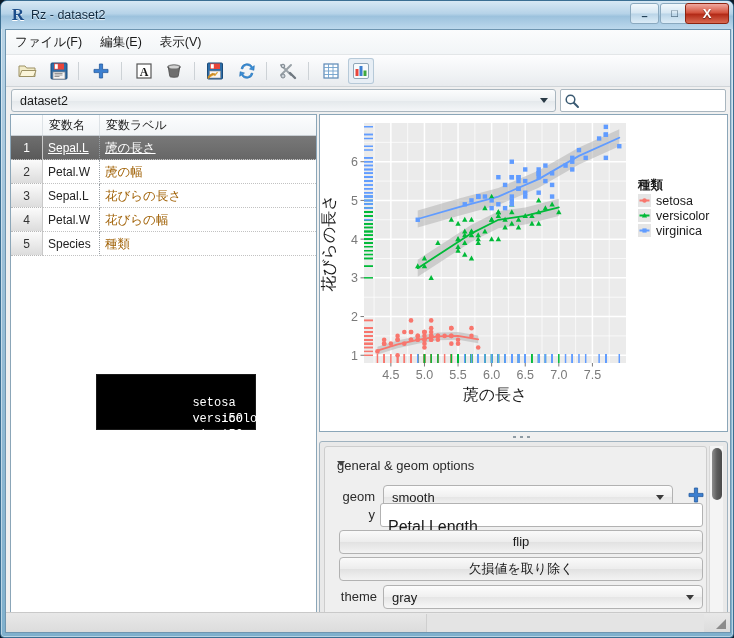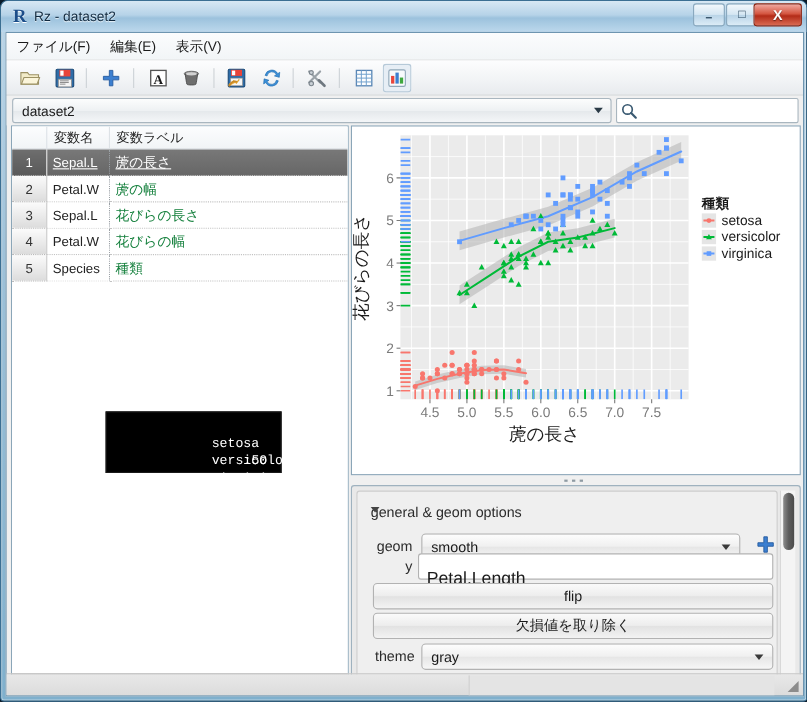--- a/index.html
+++ b/index.html
@@ -160,21 +160,21 @@
     border-right: 1px solid #c9c9c9; border-bottom: 1px dotted #b8b8b8;
   }
   .row .cell-name {
     position: absolute; left: 32px; width: 57px; height: 24px; line-height: 24px;
     font-size: 12px; color: #222; padding-left: 5px; overflow: hidden;
     white-space: nowrap;
     border-right: 1px dotted #9aa0a5; border-bottom: 1px dotted #c2c2c2;
   }
   .row .cell-label {
     position: absolute; left: 89px; width: 216px; height: 24px; line-height: 24px;
-    font-size: 12.5px; color: #15803d; padding-left: 5px; overflow: hidden;
+    font-size: 12.5px; color: #a16207; padding-left: 5px; overflow: hidden;
     white-space: nowrap;
     border-bottom: 1px dotted #c2c2c2;
   }
   .row.selected .cell-idx {
     background: linear-gradient(180deg,#6e6e6e 0%, #5a5a5a 100%); color: #fff;
   }
   .row.selected .cell-name,
   .row.selected .cell-label {
     background: linear-gradient(180deg,#787878 0%, #676767 100%); color: #fff; text-decoration: underline;
   }

